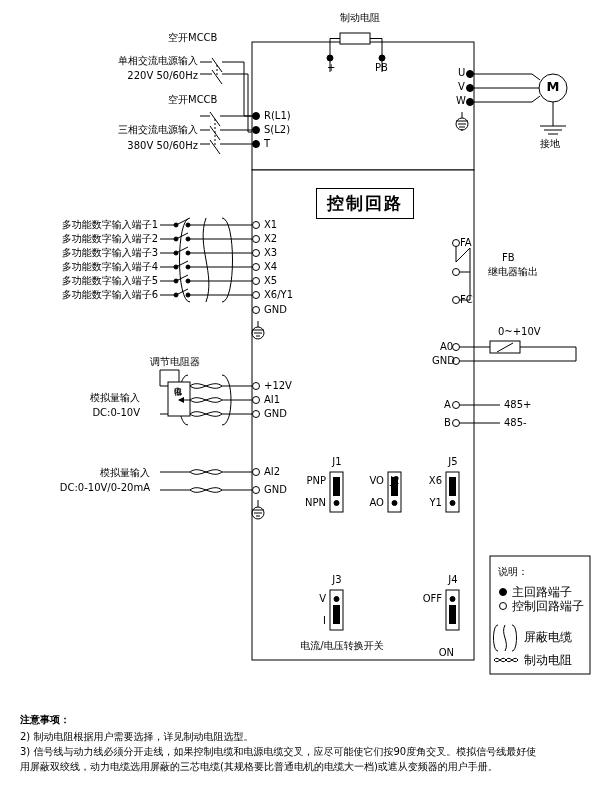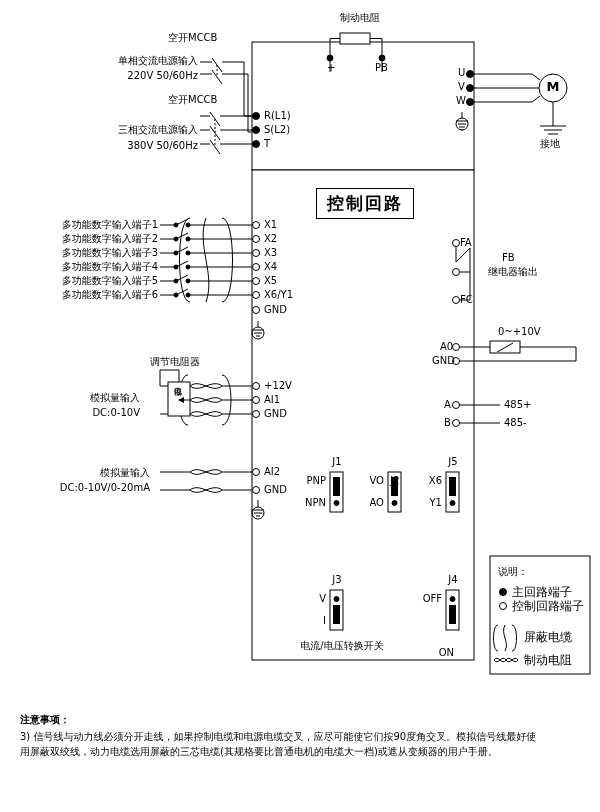--- a/index.html
+++ b/index.html
@@ -404,17 +404,18 @@
   <div class="lbl c" style="left:282px; top:640px; width:120px;">电流/电压转换开关</div>
 
   <div class="lbl" style="left:498px; top:566px;">说明：</div>
   <div class="lbl sm" style="left:512px; top:586px;">主回路端子</div>
   <div class="lbl sm" style="left:512px; top:600px;">控制回路端子</div>
   <div class="lbl sm" style="left:524px; top:631px;">屏蔽电缆</div>
   <div class="lbl sm" style="left:524px; top:654px;">制动电阻</div>
 
   <div class="notes">
     <div class="nt-title">注意事项：</div>
+    <div class="nt">2) 制动电阻根据用户需要选择，详见制动电阻选型。</div>
     <div class="nt">3) 信号线与动力线必须分开走线，如果控制电缆和电源电缆交叉，应尽可能使它们按90度角交叉。模拟信号线最好使</div>
     <div class="nt">用屏蔽双绞线，动力电缆选用屏蔽的三芯电缆(其规格要比普通电机的电缆大一档)或遮从变频器的用户手册。</div>
   </div>
 
 </div>
 
 </body></html>

